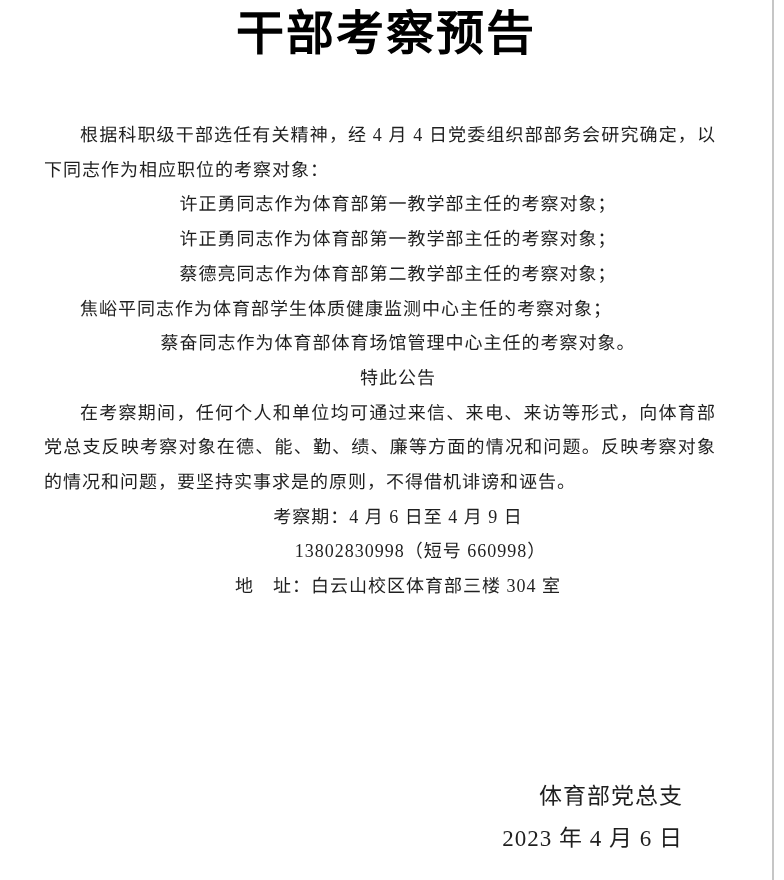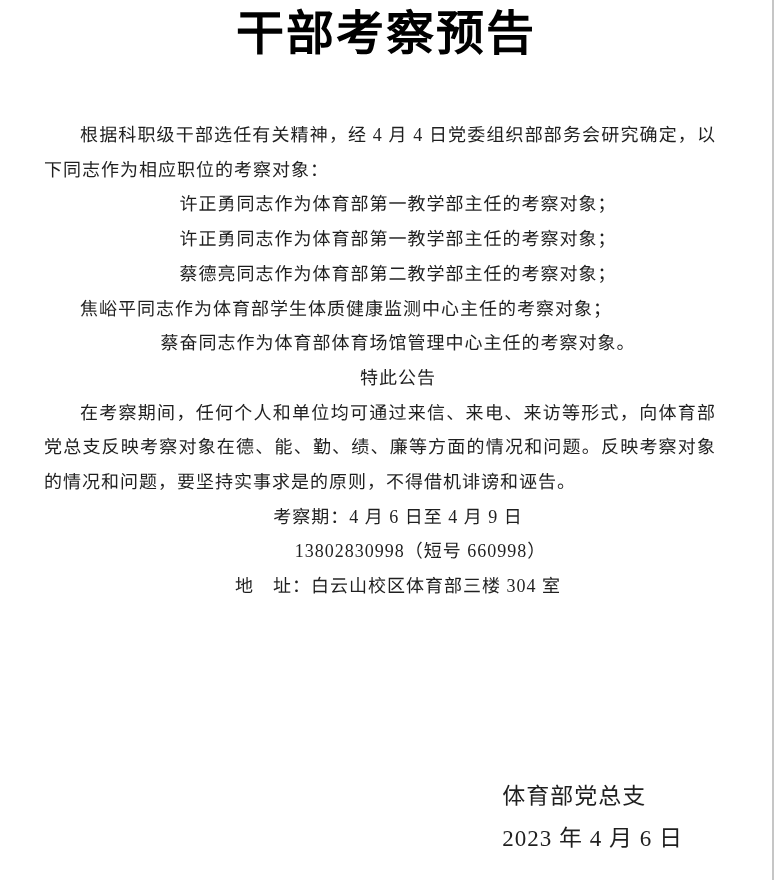--- a/index.html
+++ b/index.html
@@ -49,21 +49,21 @@
     line-height:34.7px;
     letter-spacing:1px;
   }
   .para{margin:0;text-align:center;}
   .indent{text-indent:2em;}
   .justify{text-align:justify;text-justify:inter-ideograph;}
   .phone-cont{text-indent:4.5em;}
   .signature{
     position:absolute;
     right:101px;top:776px;
-    text-align:left;
+    text-align:right;
     font-size:23px;
     letter-spacing:1px;
   }
   .signature p{margin:0;line-height:42px;}
 </style>
 </head>
 <body>
 
 <div class="page">
 

